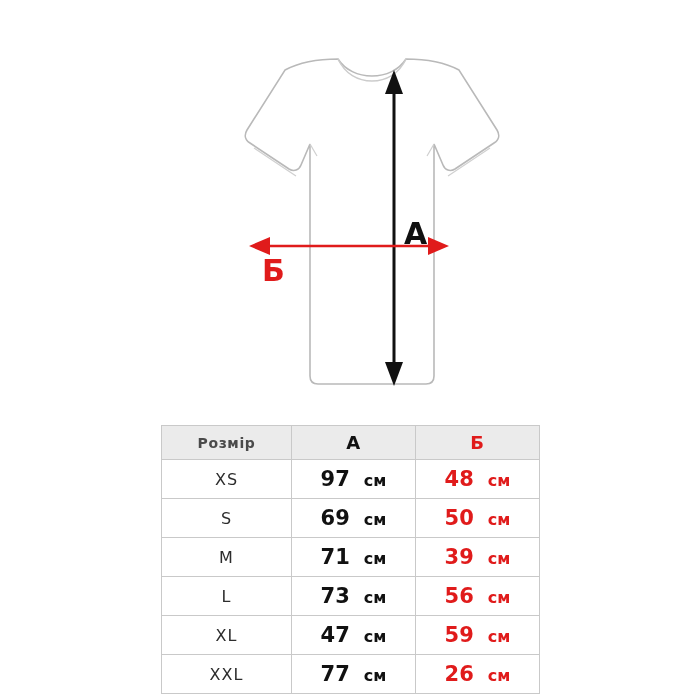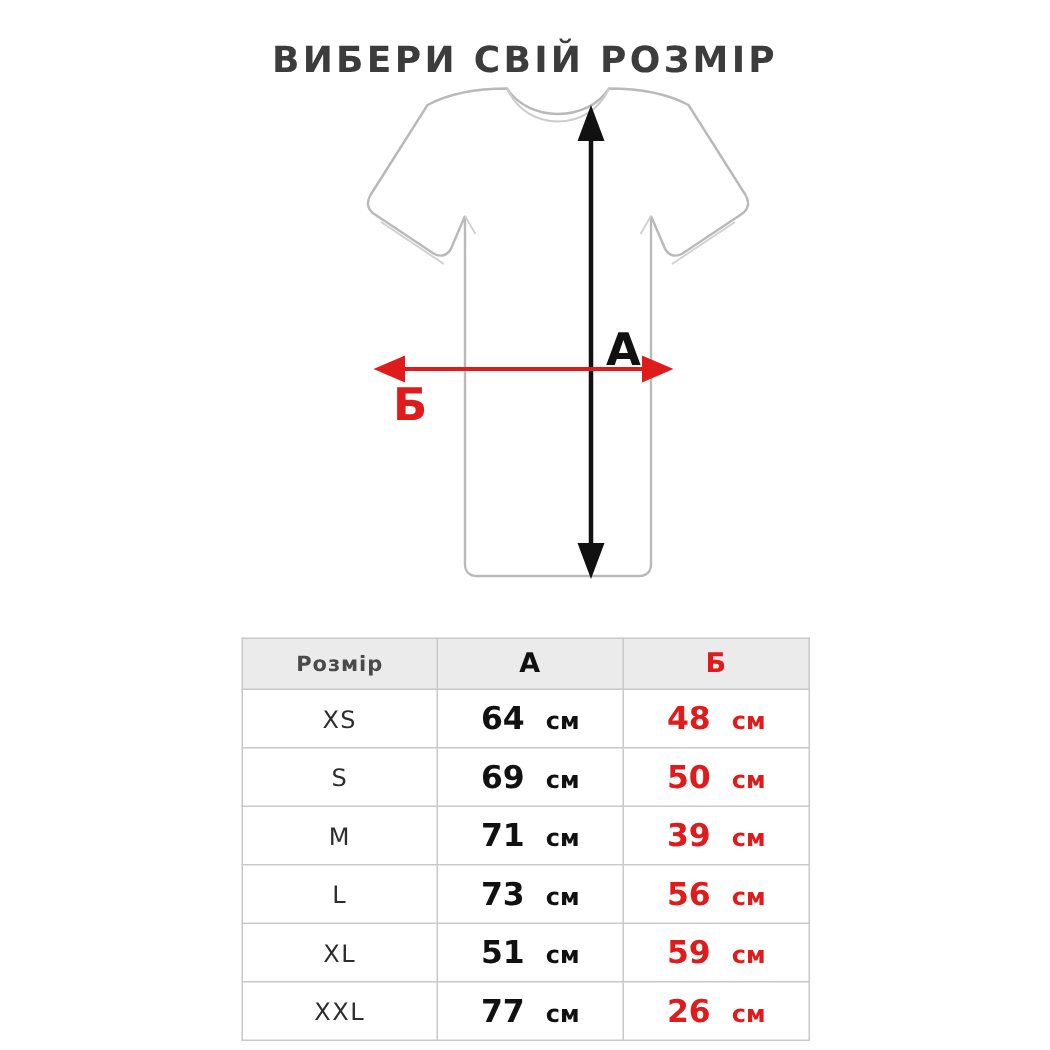--- a/index.html
+++ b/index.html
@@ -125,21 +125,20 @@
     font-weight: bold;
     letter-spacing: 0;
     margin-left: 14px;
   }
 </style>
 </head>
 <body>
 
 <div class="page">
 
-  <div class="title">ВИБЕРИ СВІЙ РОЗМІР</div>
 
   <div class="diagram">
     <svg width="700" height="350" viewBox="0 0 700 350" xmlns="http://www.w3.org/2000/svg">
 
       <g fill="#ffffff" stroke="#b9b9b9" stroke-width="1.6">
         <path d="M285 14
                  C 300 6, 318 3, 338 3
                  C 345 14, 358 20, 372 20
                  C 386 20, 399 14, 406 3
                  C 426 3, 444 6, 459 14
@@ -192,41 +191,41 @@
       <thead>
         <tr>
           <th>Розмір</th>
           <th class="hdr-a">А</th>
           <th class="hdr-b">Б</th>
         </tr>
       </thead>
       <tbody>
         <tr>
           <td class="size-name">XS</td>
-          <td class="val val-a"><span>64</span><span class="unit">см</span></td>
+          <td class="val val-a"><span>97</span><span class="unit">см</span></td>
           <td class="val val-b"><span>48</span><span class="unit">см</span></td>
         </tr>
         <tr>
           <td class="size-name">S</td>
           <td class="val val-a"><span>69</span><span class="unit">см</span></td>
           <td class="val val-b"><span>50</span><span class="unit">см</span></td>
         </tr>
         <tr>
           <td class="size-name">M</td>
           <td class="val val-a"><span>71</span><span class="unit">см</span></td>
           <td class="val val-b"><span>39</span><span class="unit">см</span></td>
         </tr>
         <tr>
           <td class="size-name">L</td>
           <td class="val val-a"><span>73</span><span class="unit">см</span></td>
           <td class="val val-b"><span>56</span><span class="unit">см</span></td>
         </tr>
         <tr>
           <td class="size-name">XL</td>
-          <td class="val val-a"><span>51</span><span class="unit">см</span></td>
+          <td class="val val-a"><span>47</span><span class="unit">см</span></td>
           <td class="val val-b"><span>59</span><span class="unit">см</span></td>
         </tr>
         <tr>
           <td class="size-name">XXL</td>
           <td class="val val-a"><span>77</span><span class="unit">см</span></td>
           <td class="val val-b"><span>26</span><span class="unit">см</span></td>
         </tr>
       </tbody>
     </table>
   </div>

